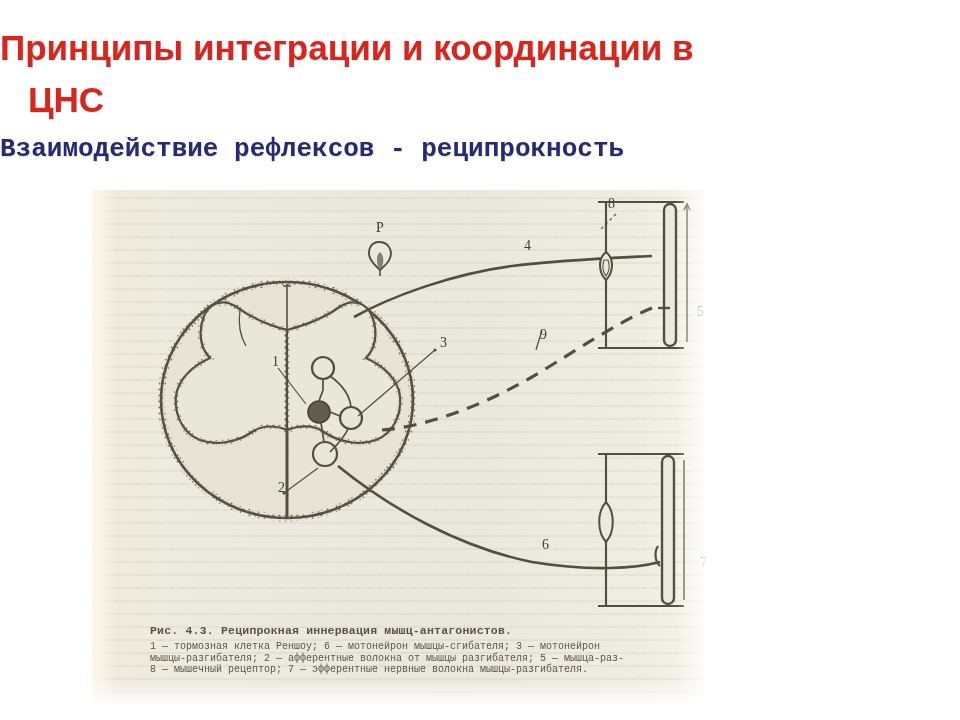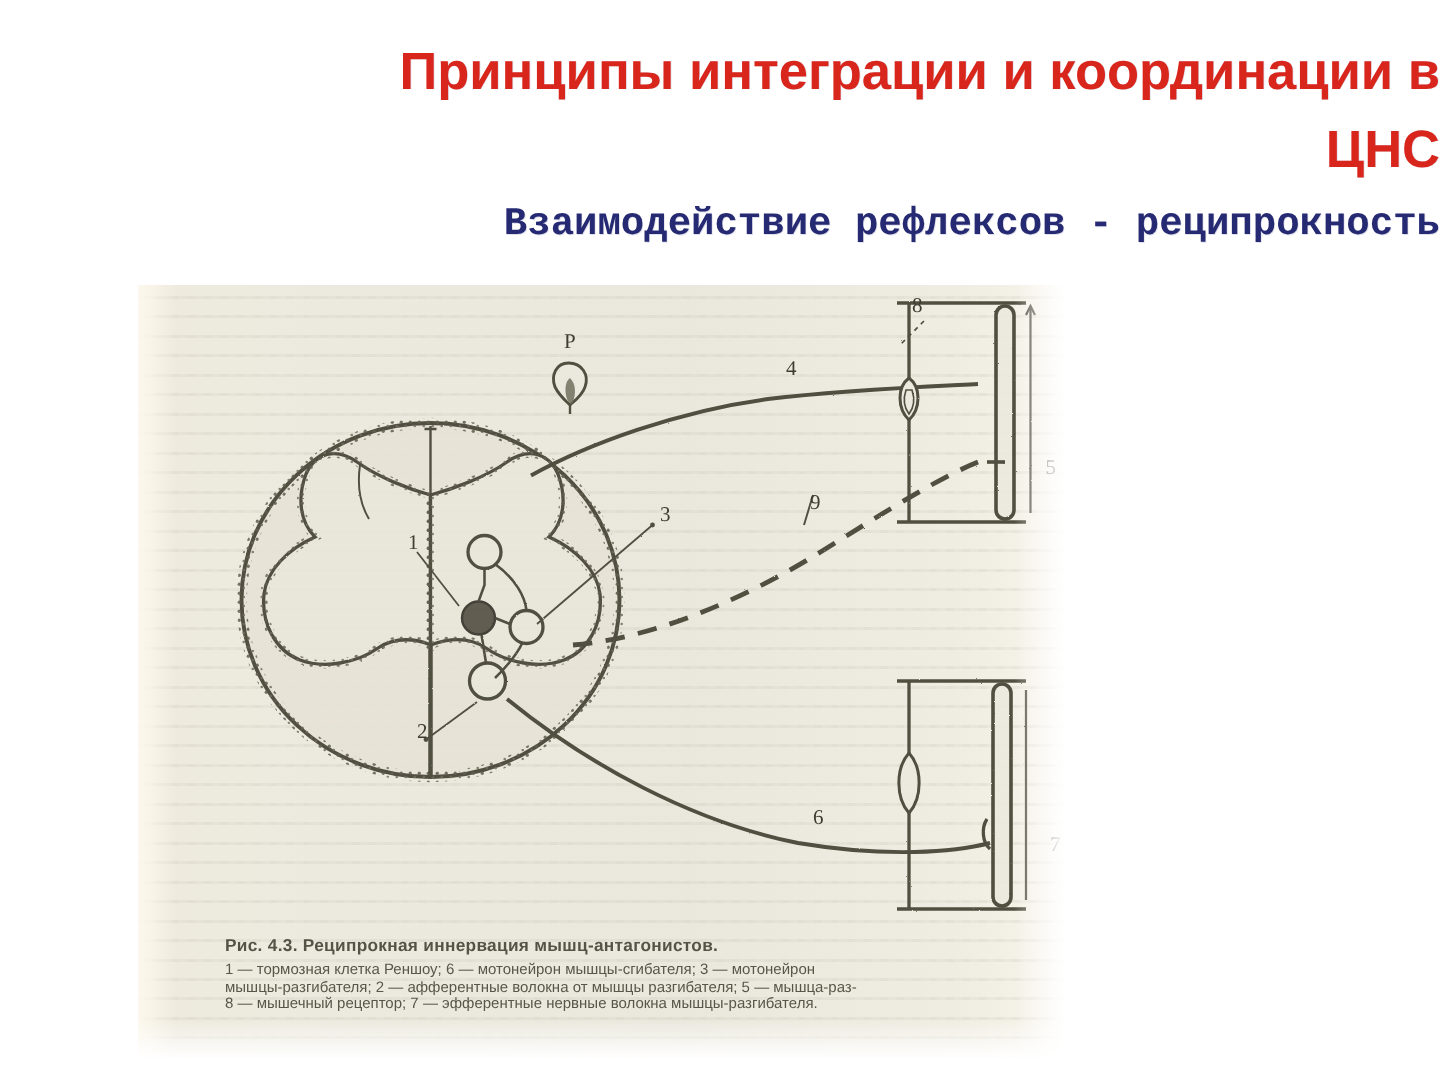--- a/index.html
+++ b/index.html
@@ -4,21 +4,21 @@
 <style>
   html,body{margin:0;padding:0;}
   body{
     width:960px;height:720px;overflow:hidden;
     background:#ffffff;
     font-family:"Liberation Sans", sans-serif;
   }
   .slide{position:relative;width:960px;height:720px;background:#ffffff;}
 
   
-  .title-block{position:absolute;left:0;top:0;width:960px;text-align:right;}
+  .title-block{position:absolute;left:0;top:0;width:960px;text-align:left;}
   .title-main{
     font-family:"Liberation Sans", sans-serif;
     font-weight:bold;font-size:35px;line-height:52px;
     color:#d9261c;
     letter-spacing:0px;
     padding-top:22px;
     text-shadow:0.5px 0.5px 0 rgba(160,160,200,0.35);
   }
   .title-main .l2{display:block;padding-left:28px;}
   .subtitle{
@@ -63,21 +63,21 @@
     position:absolute;left:0;bottom:0;width:100%;height:26px;
     background:linear-gradient(0deg,#ffffff 0%, rgba(255,255,255,0) 100%);
   }
 
   .diagram-svg{position:absolute;left:0;top:0;}
 
   
   .caption{
     position:absolute;left:150px;top:624px;width:560px;
     color:#4a4639;
-    font-family:Liberation Sans, sans-serif;
+    font-family:Liberation Mono, monospace;
   }
   .cap-title{font-size:11.5px;font-weight:bold;line-height:14px;letter-spacing:.2px;
     filter:blur(.35px);opacity:.92;}
   .cap-body{font-size:10px;line-height:11.6px;margin-top:3px;text-align:justify;
     filter:blur(.4px);opacity:.9;}
   .cap-body span{display:block;}
 </style>
 </head>
 <body>
 

